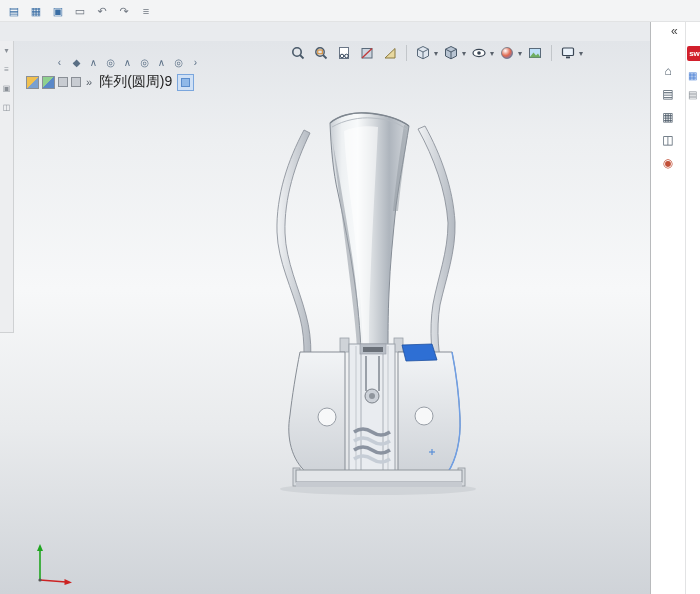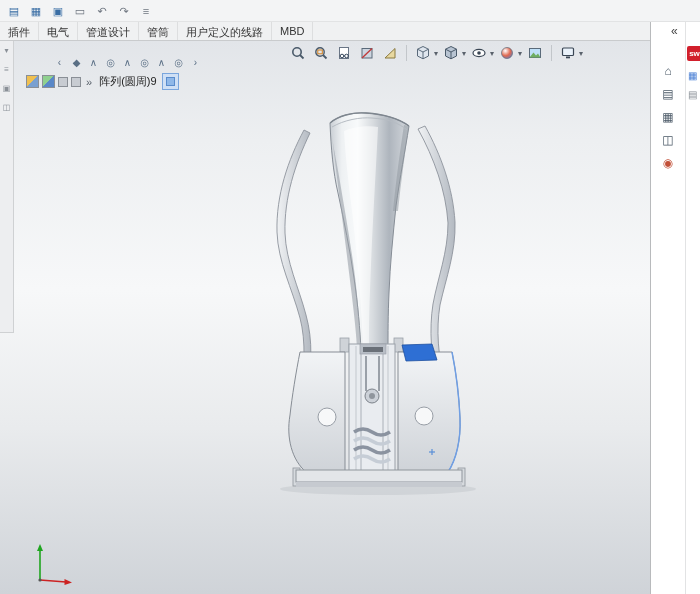--- a/index.html
+++ b/index.html
@@ -42,21 +42,21 @@
     align-items:center; }
   .bc-row1 .bicon { width:15px; height:15px; font-size:10px; line-height:15px;
     text-align:center; color:#5a6f85; }
   .bc-row2 { position:absolute; left:26px; top:32px; display:flex; gap:3px;
     align-items:center; }
   .cube { width:13px; height:13px; border:1px solid #8a8f96; }
   .cube.gold { background:linear-gradient(135deg,#f0c050 50%,#7aa0d0 50%); }
   .cube.green { background:linear-gradient(135deg,#8fd08f 50%,#5a88c8 50%); }
   .cube.small { width:10px; height:10px; background:#c8ccd2; }
   .bc-expand { font-size:11px; color:#5a626c; padding:0 2px; }
-  .bc-label { font-size:11px; color:#222; padding:0 2px; white-space:nowrap; }
+  .bc-label { font-size:14px; color:#222; padding:0 2px; white-space:nowrap; }
   .bc-active { width:17px; height:17px; background:#cfe0f5;
     border:1px solid #7aa6dd; display:flex; align-items:center;
     justify-content:center; }
   .bc-active .inner { width:9px; height:9px; background:#8fb8e8;
     border:1px solid #5a8ccc; }
 
   
   .triad { position:absolute; left:26px; bottom:4px; }
 
   
@@ -93,28 +93,20 @@
   <div class="titlebar">
     <span class="qicon">▤</span>
     <span class="qicon">▦</span>
     <span class="qicon">▣</span>
     <span class="qicon">▭</span>
     <span class="qicon">↶</span>
     <span class="qicon">↷</span>
     <span class="qicon">≡</span>
   </div>
 
-  <div class="tabrow">
-    <span class="tab">插件</span>
-    <span class="tab">电气</span>
-    <span class="tab">管道设计</span>
-    <span class="tab">管筒</span>
-    <span class="tab">用户定义的线路</span>
-    <span class="tab">MBD</span>
-  </div>
 
   <div class="graphics">
 
     <svg class="model" width="650" height="553" viewBox="0 0 650 553">
       <defs>
         <linearGradient id="gBlade" x1="0" y1="0" x2="1" y2="0">
           <stop offset="0" stop-color="#c9ced4"></stop>
           <stop offset="0.15" stop-color="#eef1f3"></stop>
           <stop offset="0.35" stop-color="#f8fafb"></stop>
           <stop offset="0.55" stop-color="#d6dade"></stop>

